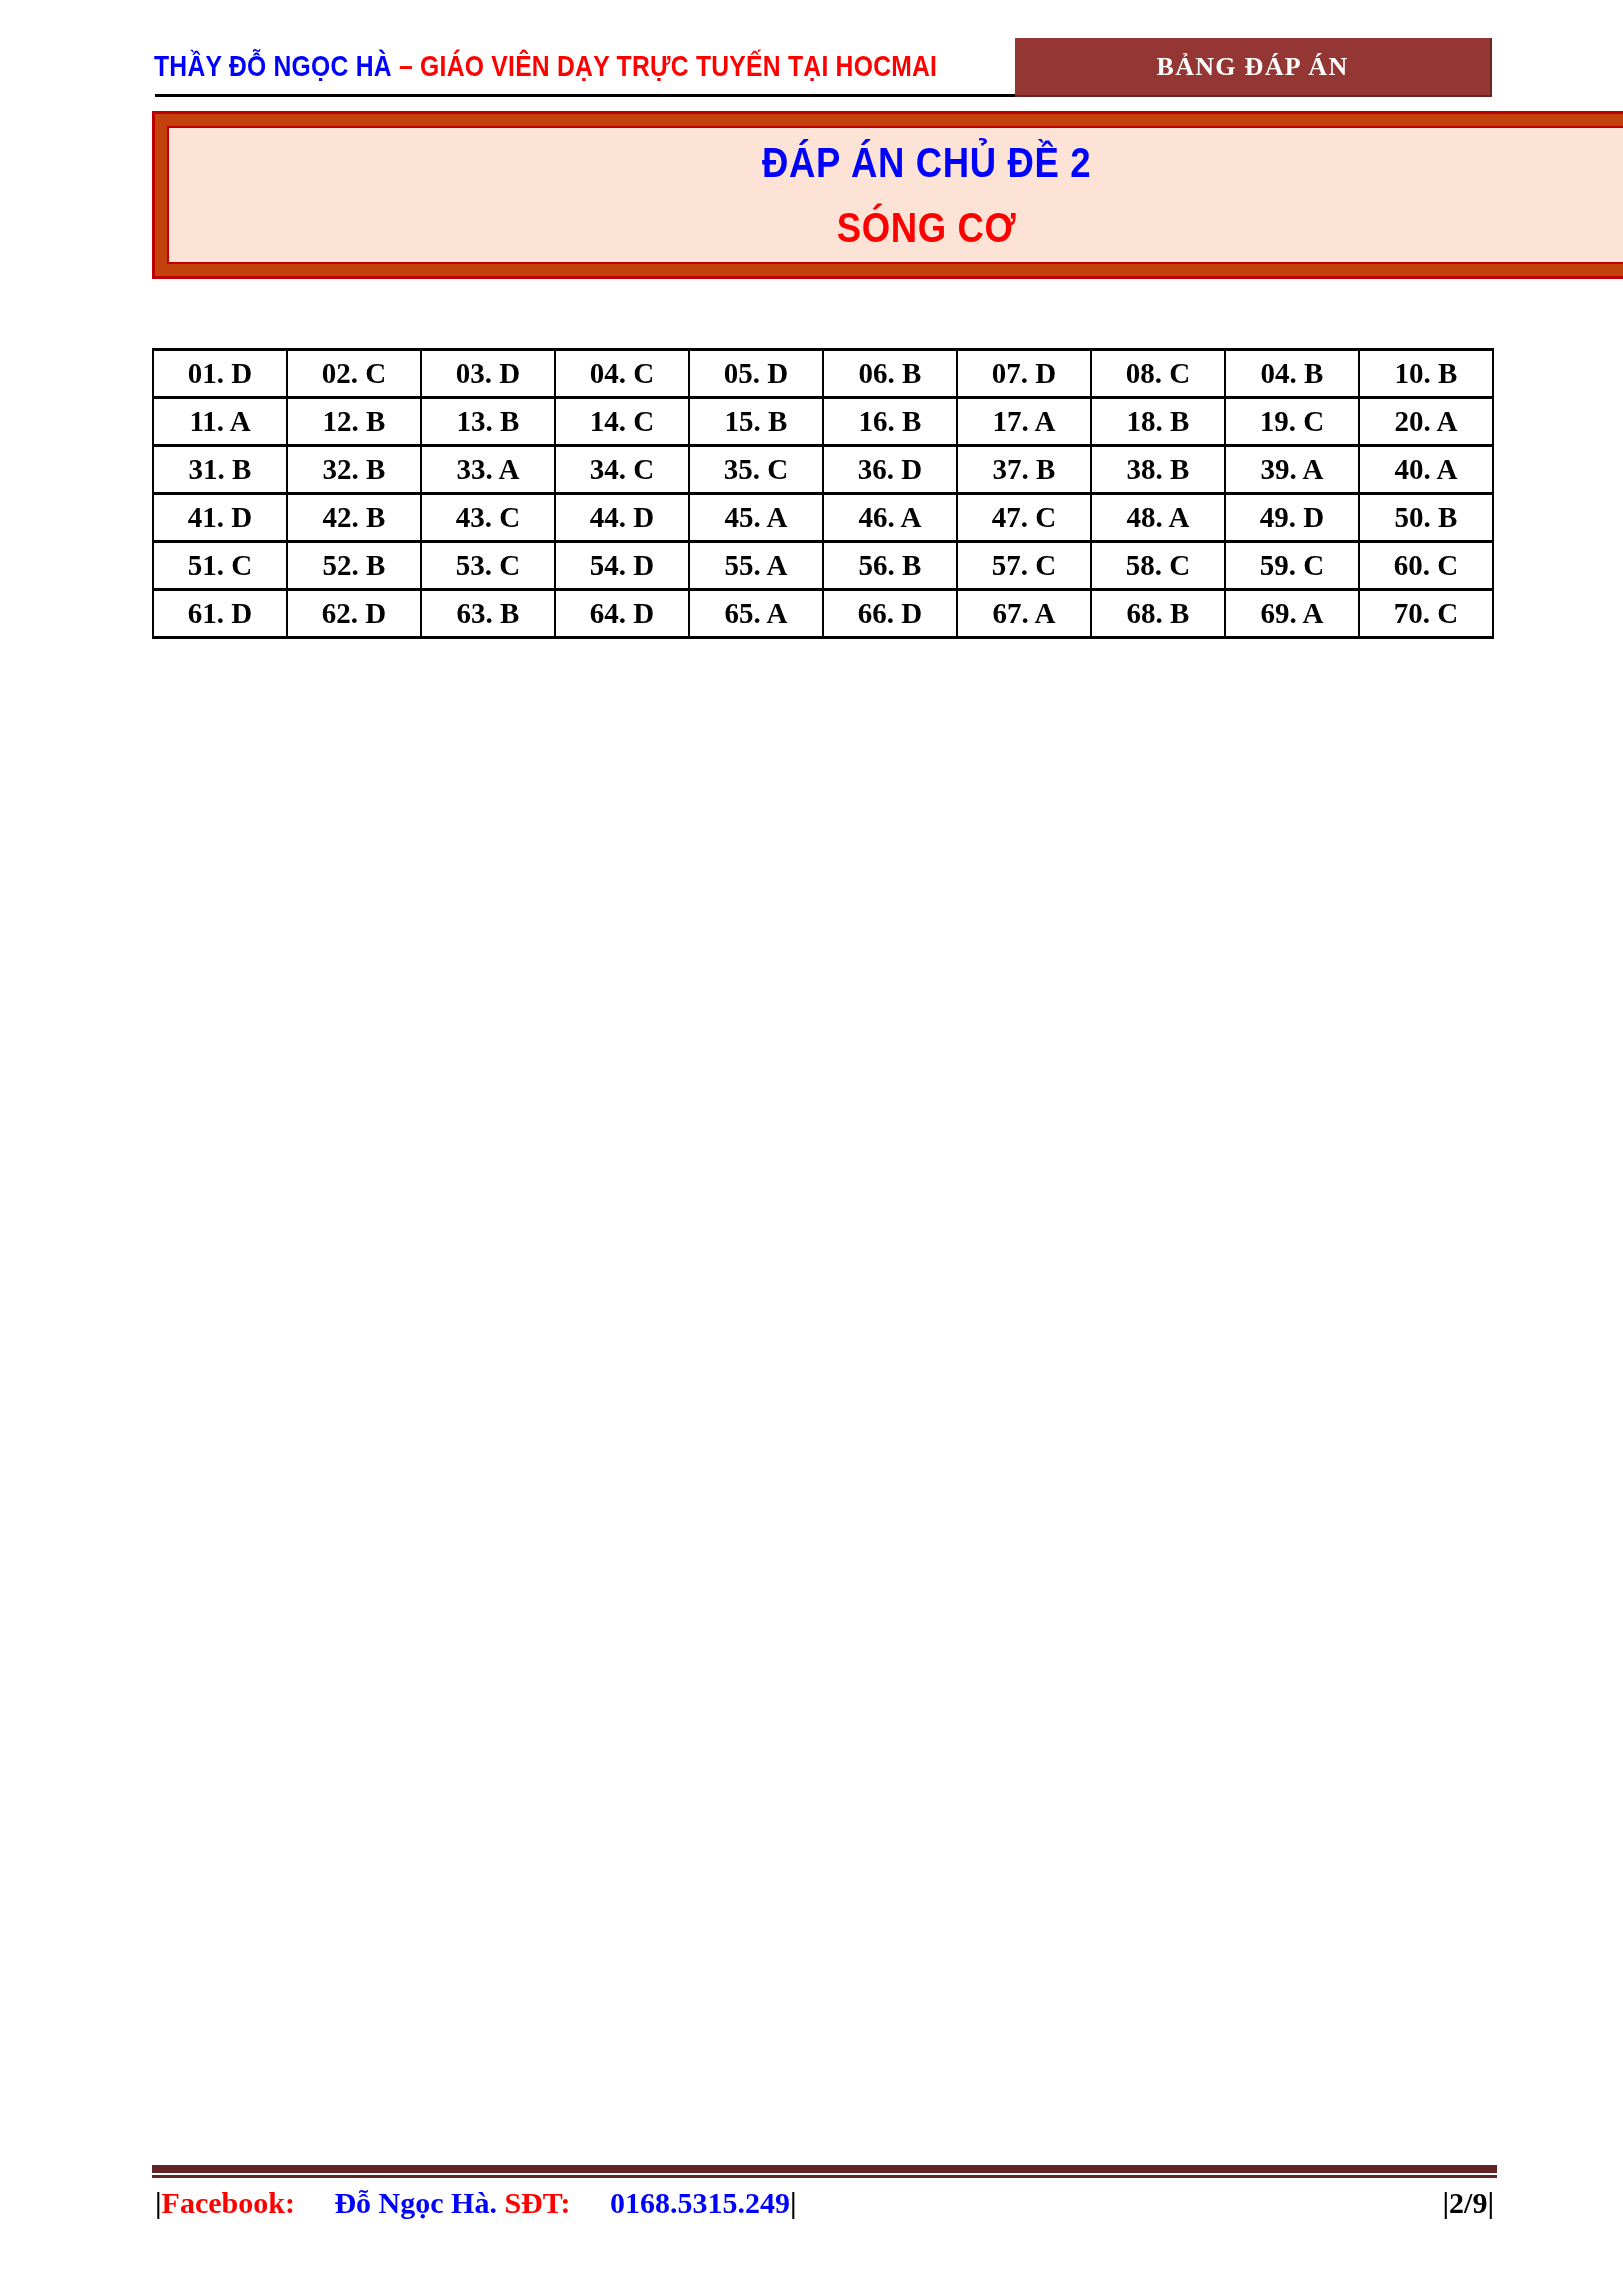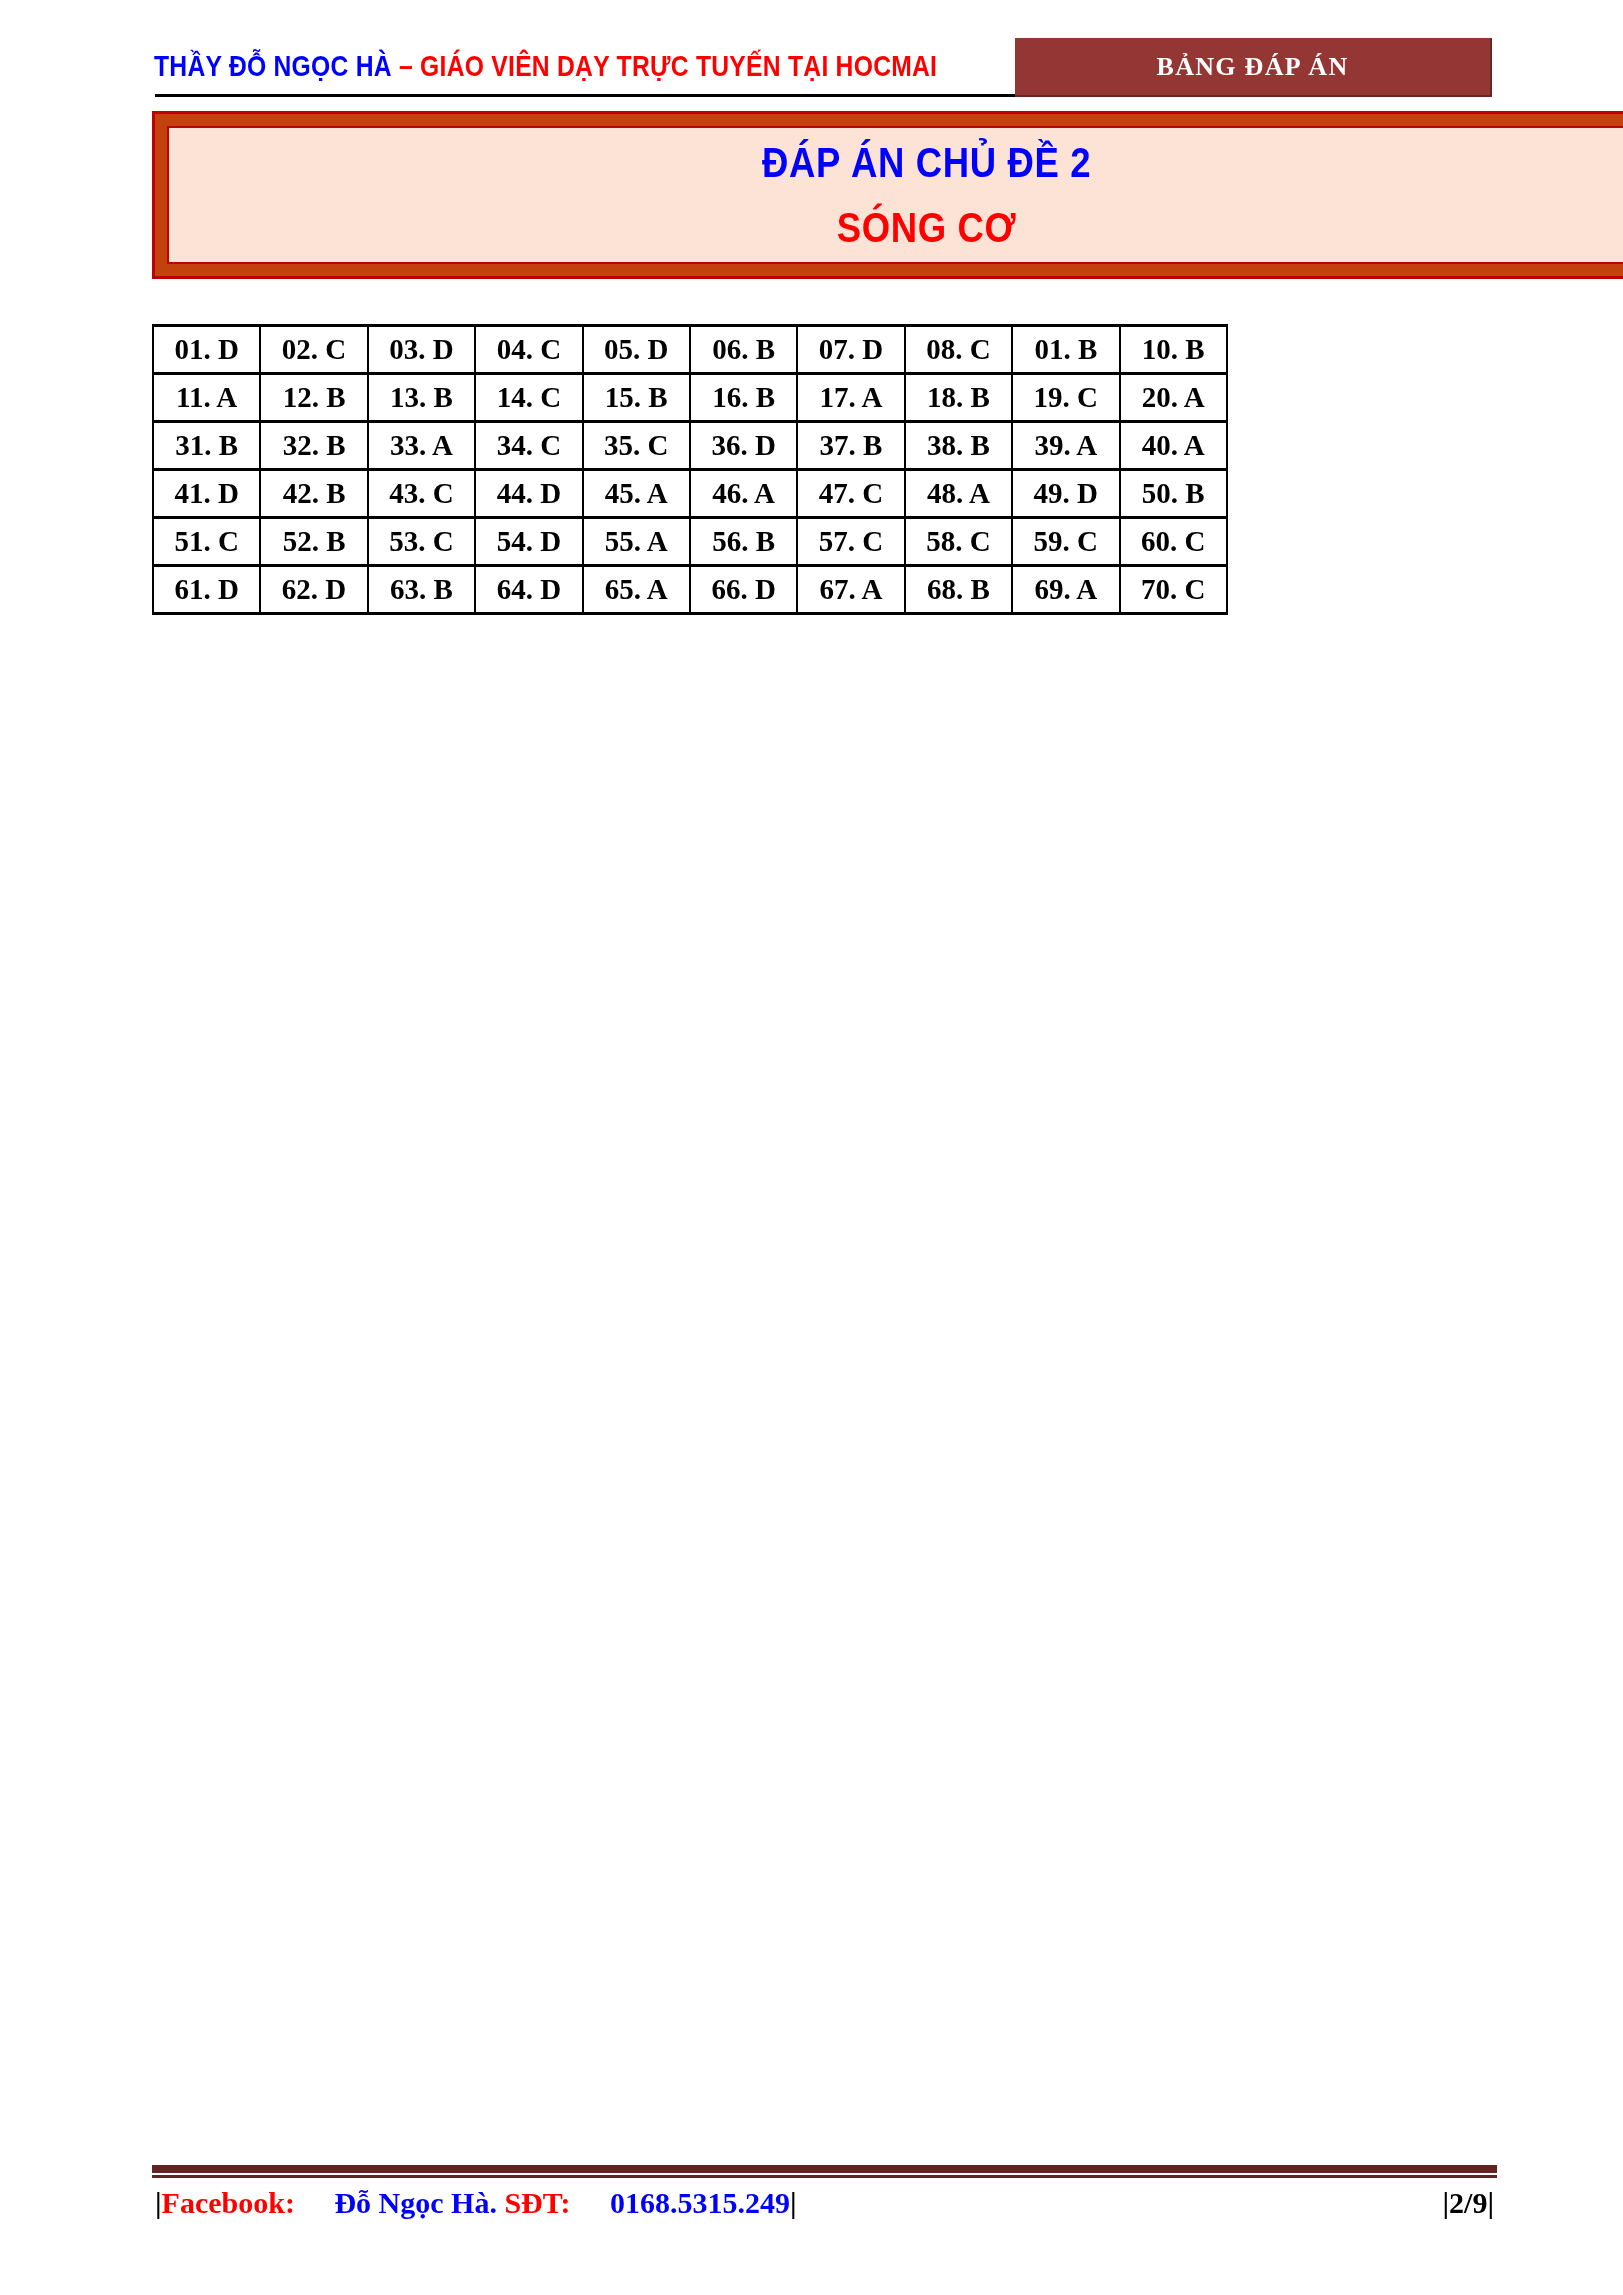--- a/index.html
+++ b/index.html
@@ -87,22 +87,22 @@
     transform-origin: 50% 50%;
     letter-spacing: 0.7px;
   }
   .title-line.l1 { color: #0000FF; }
   .title-line.l2 { color: #FF0000; }
 
   
   table.answers {
     position: absolute;
     left: 152px;
-    top: 324px;
-    width: 1076px;
+    top: 348px;
+    width: 1342px;
     border-collapse: collapse;
     table-layout: fixed;
     border-bottom: 3.3px solid #000000;
   }
   table.answers td {
     border: 2px solid #000000;
     border-top-width: 3.3px;
     height: 48px;
     text-align: center;
     vertical-align: middle;
@@ -173,21 +173,21 @@
     <tbody>
       <tr>
         <td>01. D</td>
         <td>02. C</td>
         <td>03. D</td>
         <td>04. C</td>
         <td>05. D</td>
         <td>06. B</td>
         <td>07. D</td>
         <td>08. C</td>
-        <td>01. B</td>
+        <td>04. B</td>
         <td>10. B</td>
       </tr>
       <tr>
         <td>11. A</td>
         <td>12. B</td>
         <td>13. B</td>
         <td>14. C</td>
         <td>15. B</td>
         <td>16. B</td>
         <td>17. A</td>

